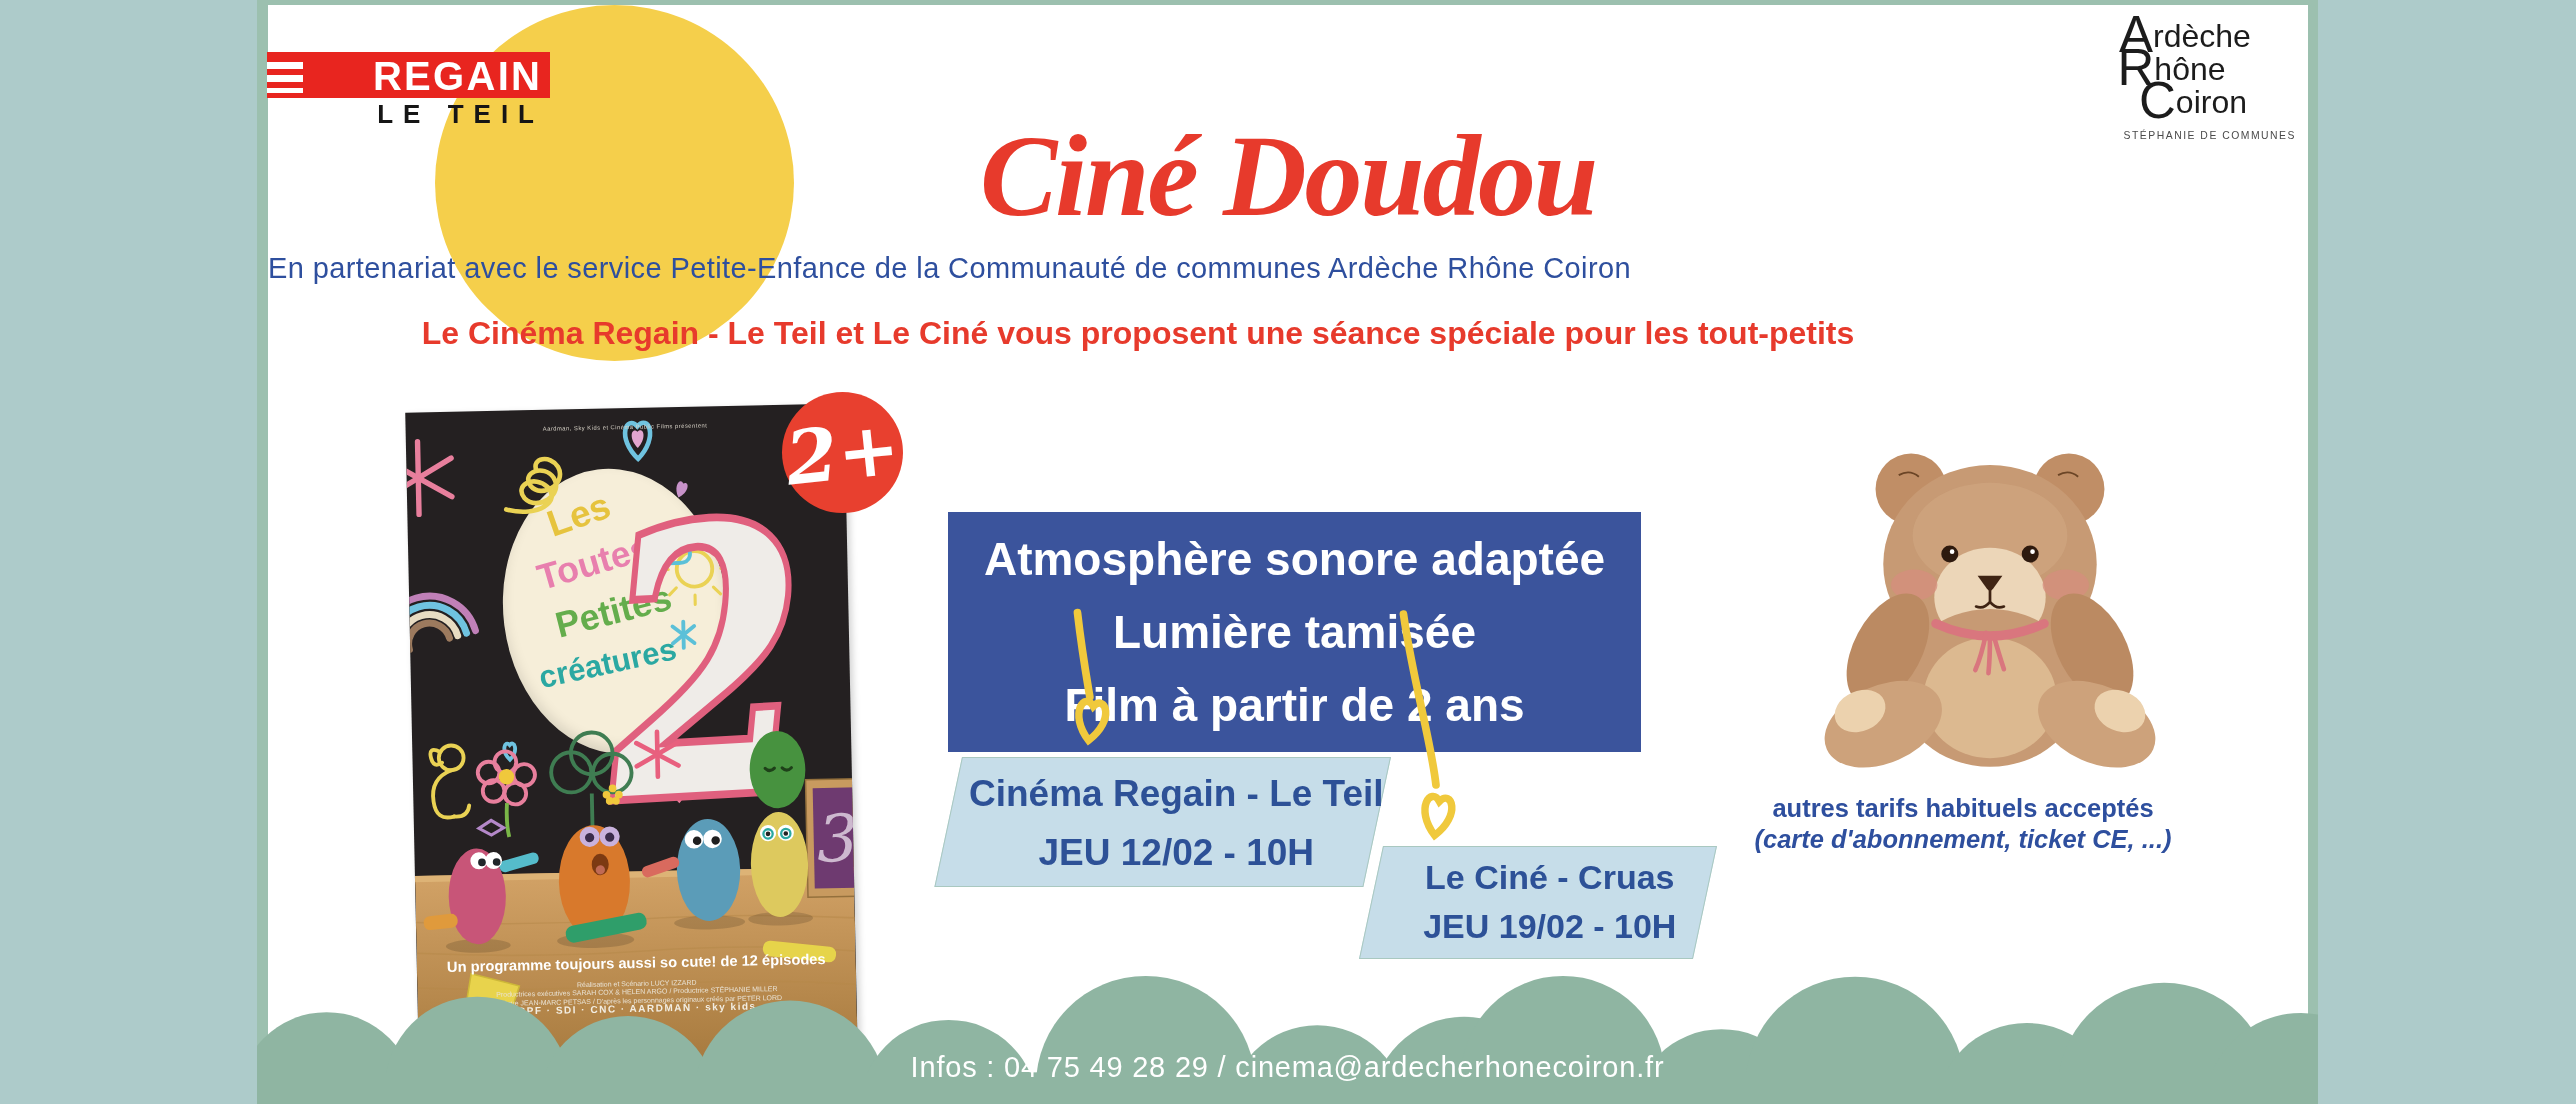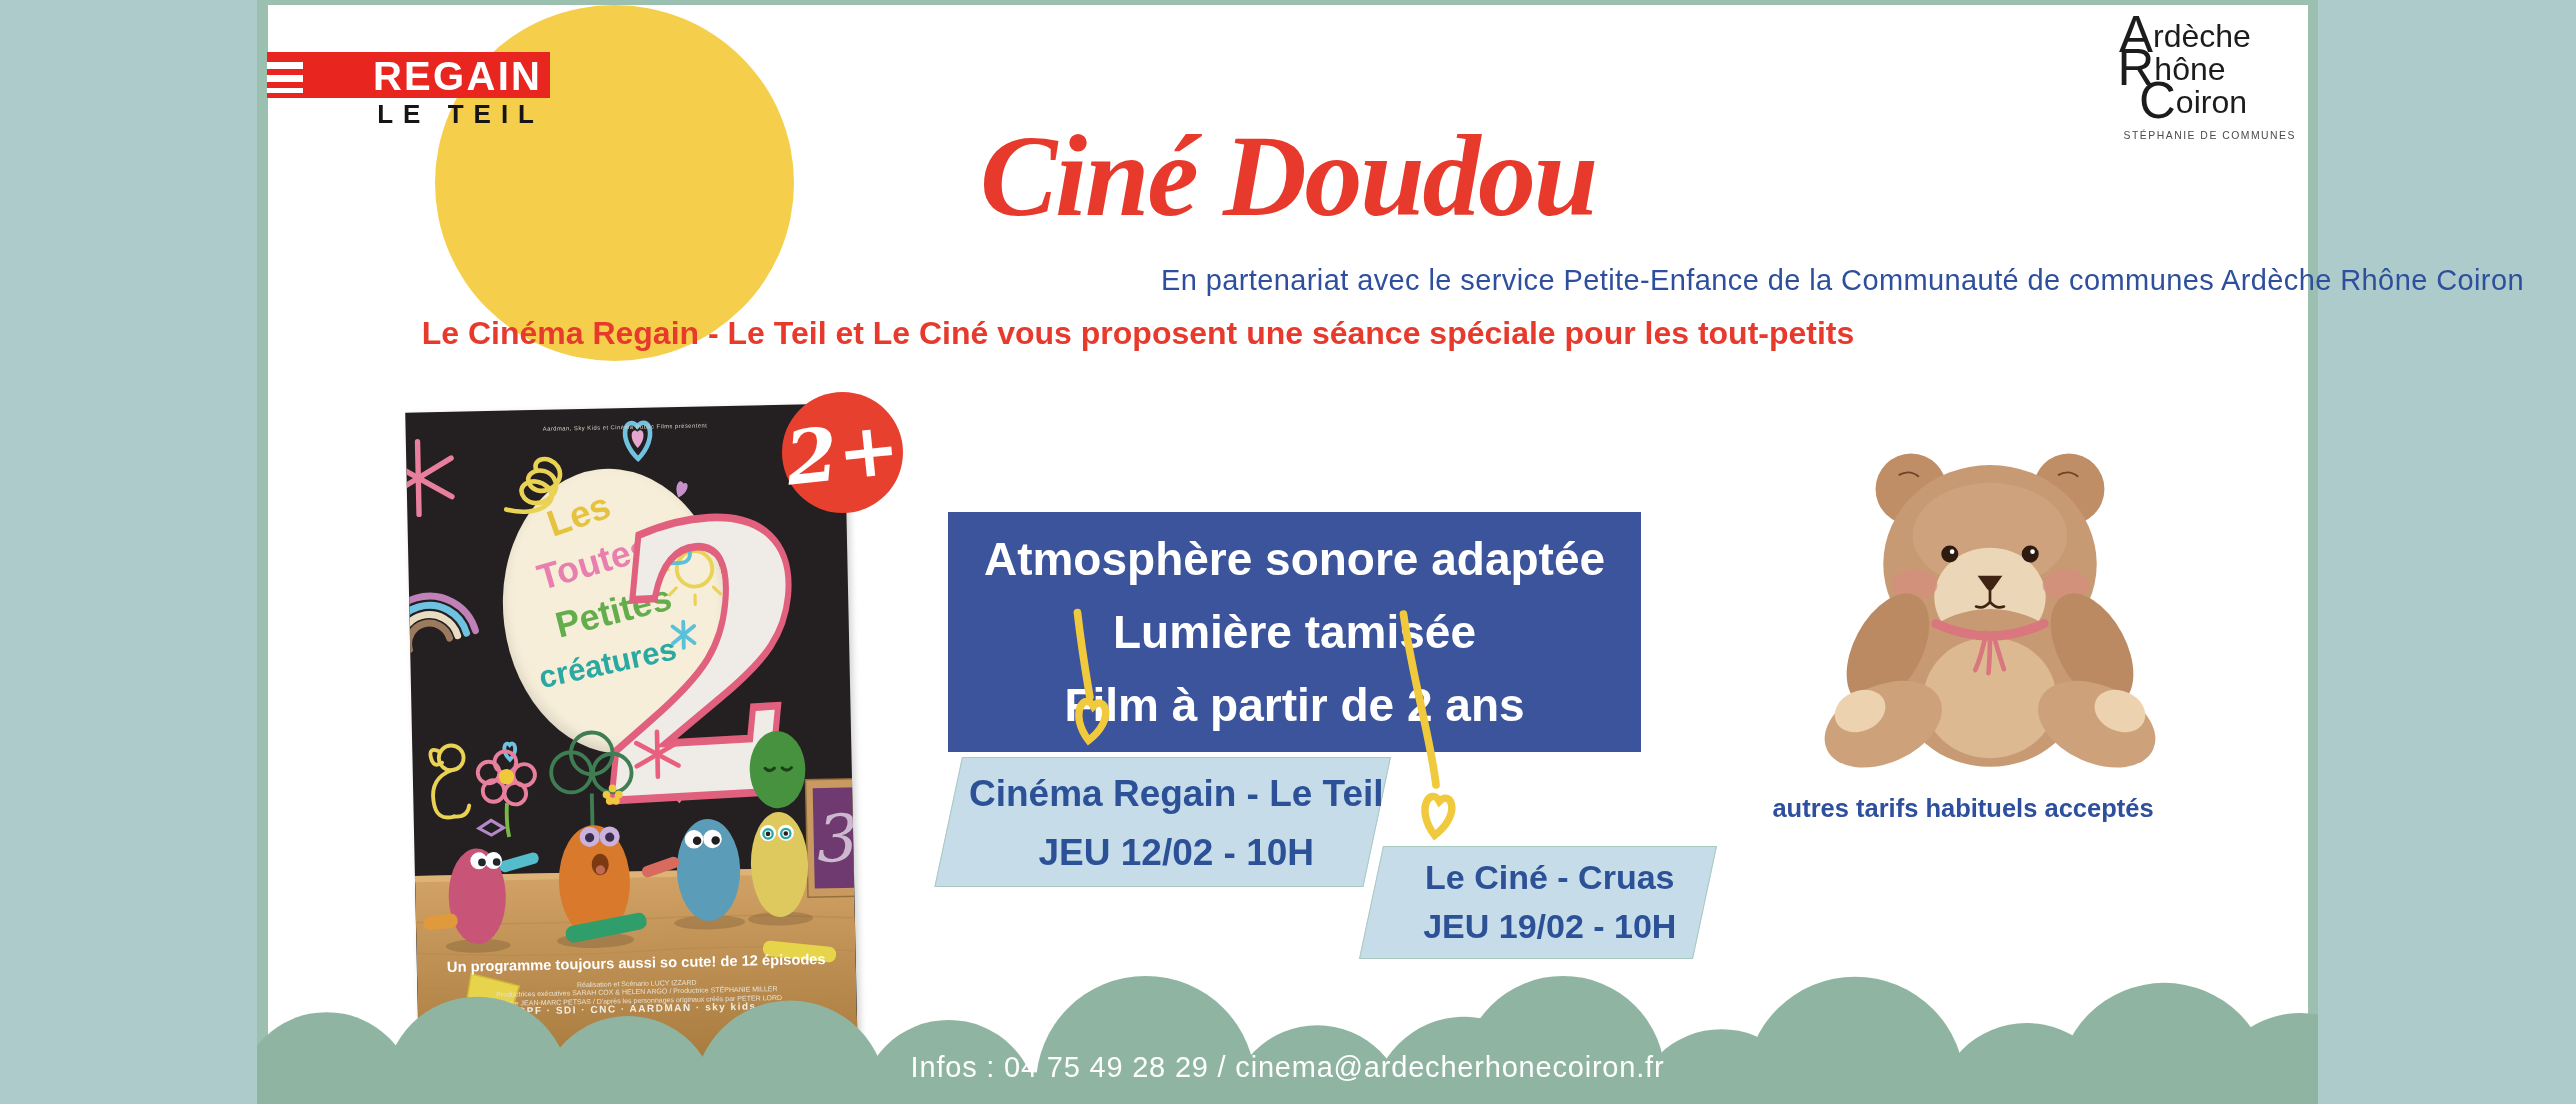--- a/index.html
+++ b/index.html
@@ -27,21 +27,21 @@
   
   #arc-logo{left:2119px;top:18.5px;width:201px;z-index:3;color:#1c1c1c;}
   .arc-line{line-height:32px;font-size:32px;white-space:nowrap;}
   .arc-line b{font-size:51px;font-weight:normal;vertical-align:-4.6px;}
   .arc-l2{margin-left:-1.5px;} .arc-l3{margin-left:20px;}
   #arc-caption{margin-top:10.8px;margin-left:4.6px;font-size:10.4px;letter-spacing:1.5px;color:#4a4a4a;white-space:nowrap;}
   
   #main-title{left:268px;top:110px;width:2040px;text-align:center;z-index:3;
     font-family:Liberation Serif, serif;font-style:italic;font-weight:bold;
     font-size:116px;color:#e73a2c;letter-spacing:-2.3px;}
-  #partner-line{left:268px;top:264px;width:2256px;text-align:right;z-index:3;
+  #partner-line{left:268px;top:252px;width:2256px;text-align:left;z-index:3;
     font-size:29px;color:#2e4f9e;letter-spacing:0.4px;}
   #announce-line{left:268px;top:315px;width:1740px;text-align:center;z-index:3;
     font-size:32px;font-weight:bold;color:#e73a2c;}
   
   #poster{left:412px;top:408px;width:439px;height:652px;background:#242021;z-index:3;
     transform:rotate(-1.2deg);overflow:hidden;box-shadow:3.1px 3.1px 7.7px rgba(0,0,0,.18);}
   #poster-credit{position:absolute;left:0;top:15.5px;width:100%;text-align:center;
     font-size:5.8px;letter-spacing:0.5px;color:#d8d3c8;z-index:3;}
   #poster-oval{position:absolute;left:94px;top:60px;width:224px;height:286px;border-radius:50%;
     background:#f6eed9;transform:rotate(-6deg);z-index:1;box-shadow:inset 0 -6.2px 12.4px rgba(0,0,0,.12);}
@@ -340,20 +340,21 @@
   <ellipse cx="62" cy="375" rx="34" ry="26" transform="rotate(-24 62 375)" fill="#ecd2ae"></ellipse>
   <ellipse cx="398" cy="375" rx="34" ry="26" transform="rotate(24 398 375)" fill="#ecd2ae"></ellipse>
   <g stroke="#d9767e" fill="none" stroke-linecap="round">
     <path d="M160 262 q70 32 140 0" stroke-width="12"></path>
     <path d="M225 274 q-6 30 -14 48 M230 276 q0 30 -2 50 M234 275 q8 28 14 46" stroke-width="6"></path>
   </g>
 </svg>
 
 <div class="abs" id="pricing">
   <div id="price-line2">autres tarifs habituels acceptés</div>
+  <div id="price-line3">(carte d'abonnement, ticket CE, ...)</div>
 </div>
 
 <svg class="abs" id="clouds" viewBox="0 0 2667 219" preserveAspectRatio="none" xmlns="http://www.w3.org/2000/svg">
   <g fill="#8fb5a2">
     <circle cx="90" cy="215" r="115"></circle>
       <circle cx="285" cy="200" r="120"></circle>
       <circle cx="480" cy="220" r="115"></circle>
     <circle cx="690" cy="210" r="125"></circle>
       <circle cx="895" cy="225" r="115"></circle>
       <circle cx="1150" cy="195" r="142"></circle>

